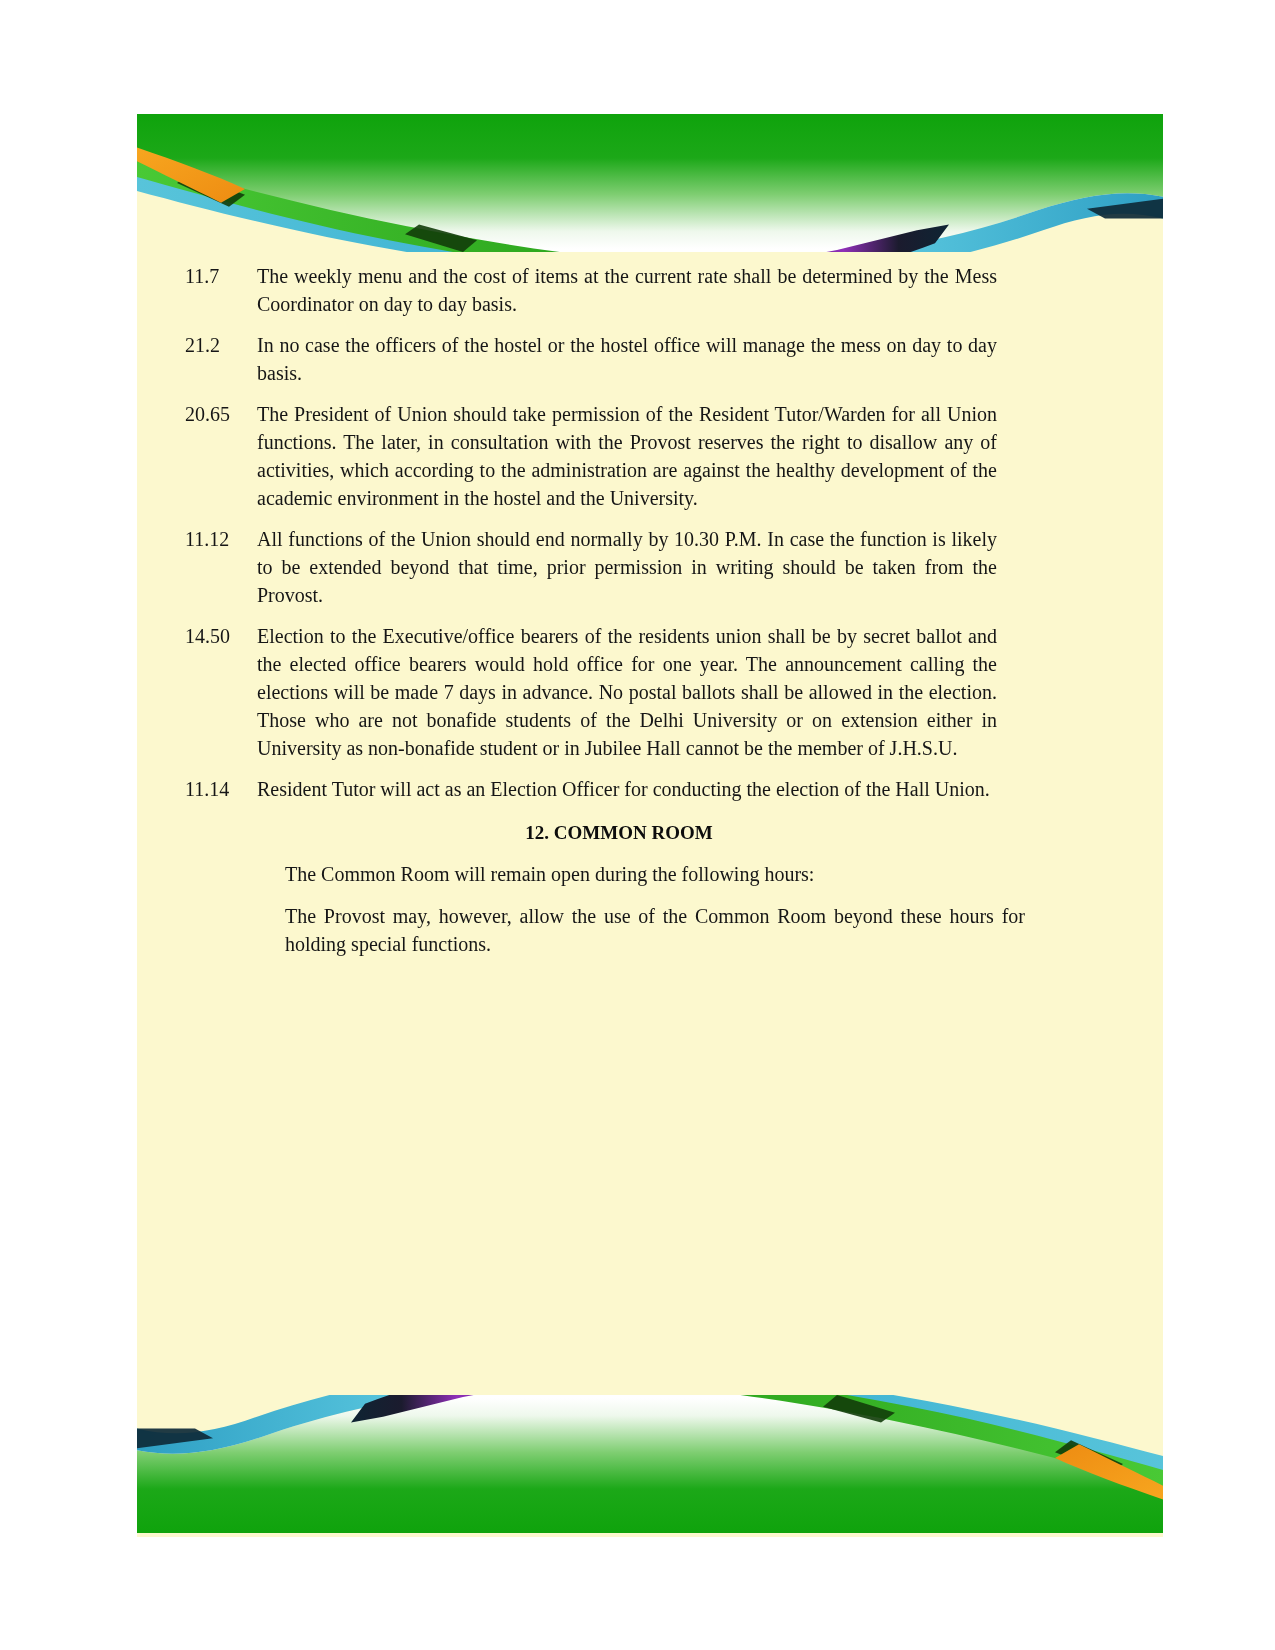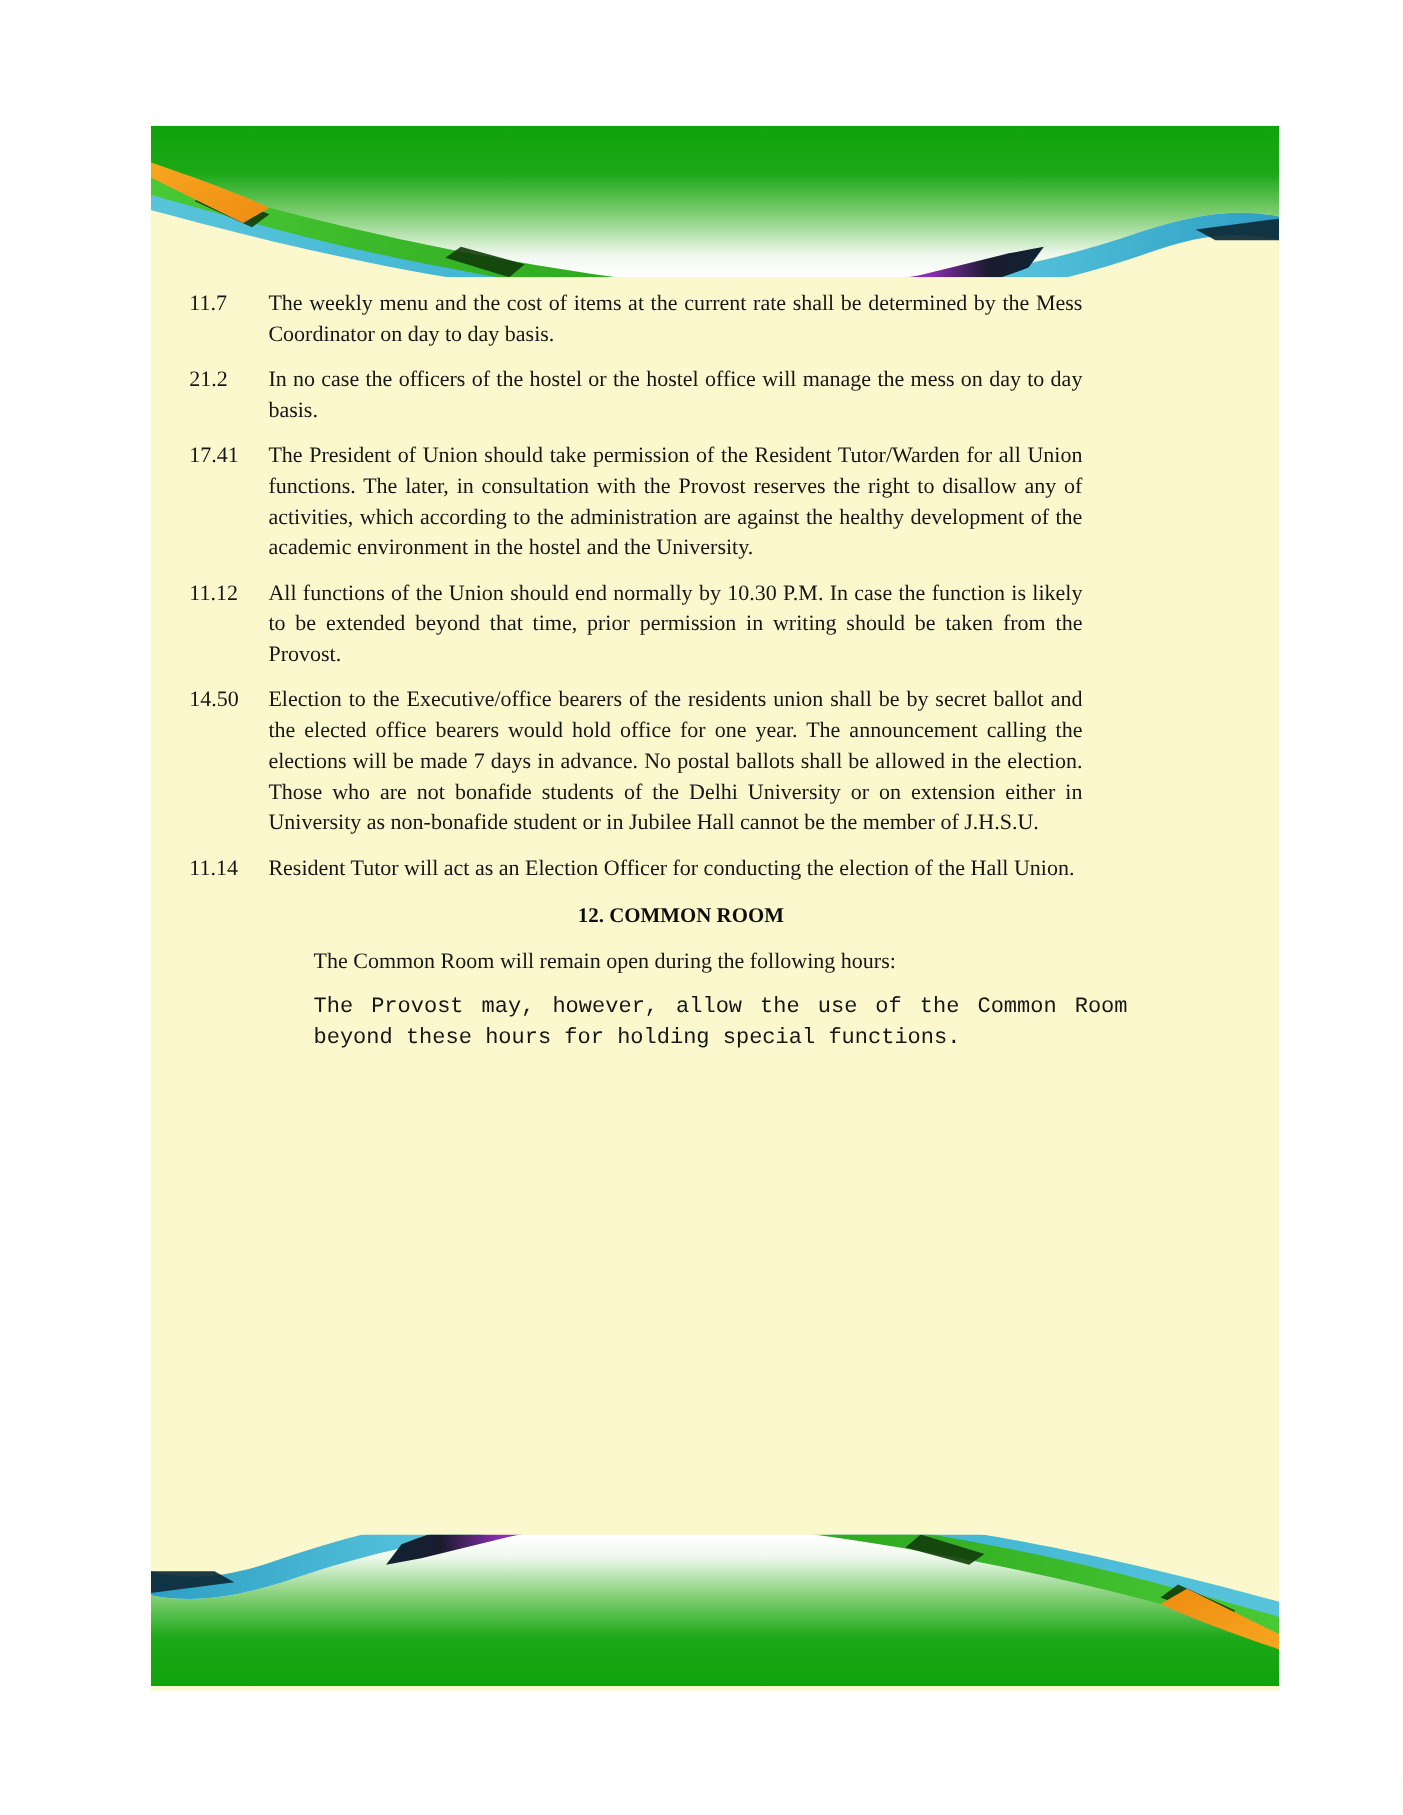--- a/index.html
+++ b/index.html
@@ -11,33 +11,33 @@
     position:absolute;left:137px;top:114px;width:1026px;height:1423px;
     background:#fcf8ce;overflow:hidden;
   }
   .banner{position:absolute;left:0;width:1026px;height:138px;display:block;}
   .banner.top{top:0;}
   .banner.bottom{bottom:4px;transform:rotate(180deg);}
   .content{
     position:absolute;left:0;top:140px;width:1026px;
     color:#161616;font-size:20px;line-height:28px;
   }
-  .rules{margin:8px 0 0 35px;width:812px;}
+  .rules{margin:8px 0 0 48px;width:812px;}
   .rule{display:flex;margin-bottom:13px;}
   .rule-number{width:72px;flex-shrink:0;}
   .rule-text{flex:1;text-align:justify;}
   .section-heading{
     width:812px;margin:6px 0 10px 76px;text-align:center;
     font-weight:bold;font-size:19px;line-height:34px;color:#0d0d0d;
   }
   .para{margin:0 0 0 148px;width:740px;}
   .para.justify{text-align:justify;}
   .hours{margin:2px 0 0 148px;width:630px;text-align:center;}
   .hours div{line-height:29px;}
-  .provost{margin-top:14px;font-family:Liberation Mono, monospace;}
+  .provost{margin-top:14px;}
 </style>
 </head>
 <body>
 
 <svg width="0" height="0" style="position:absolute">
   <defs>
     <linearGradient id="greenFade" x1="0" y1="0" x2="0" y2="1">
       <stop offset="0" stop-color="#0fa30c"></stop>
       <stop offset="0.30" stop-color="#1ca818"></stop>
       <stop offset="0.55" stop-color="#7fce72"></stop>
@@ -117,21 +117,21 @@
   </div>
 
   <div class="rule">
     <div class="rule-number">21.2</div>
     <div class="rule-text">In no case the officers of the hostel or the hostel office will manage the mess on day to day basis.</div>
   </div>
 
 
 
   <div class="rule">
-    <div class="rule-number">17.41</div>
+    <div class="rule-number">20.65</div>
     <div class="rule-text">The President of Union should take permission of the Resident Tutor/Warden for all Union functions. The later, in consultation with the Provost reserves the right to disallow any of activities, which according to the administration are against the healthy development of the academic environment in the hostel and the University.</div>
   </div>
 
   <div class="rule">
     <div class="rule-number">11.12</div>
     <div class="rule-text">All functions of the Union should end normally by 10.30 P.M. In case the function is likely to be extended beyond that time, prior permission in writing should be taken from the Provost.</div>
   </div>
 
   <div class="rule">
     <div class="rule-number">14.50</div>

